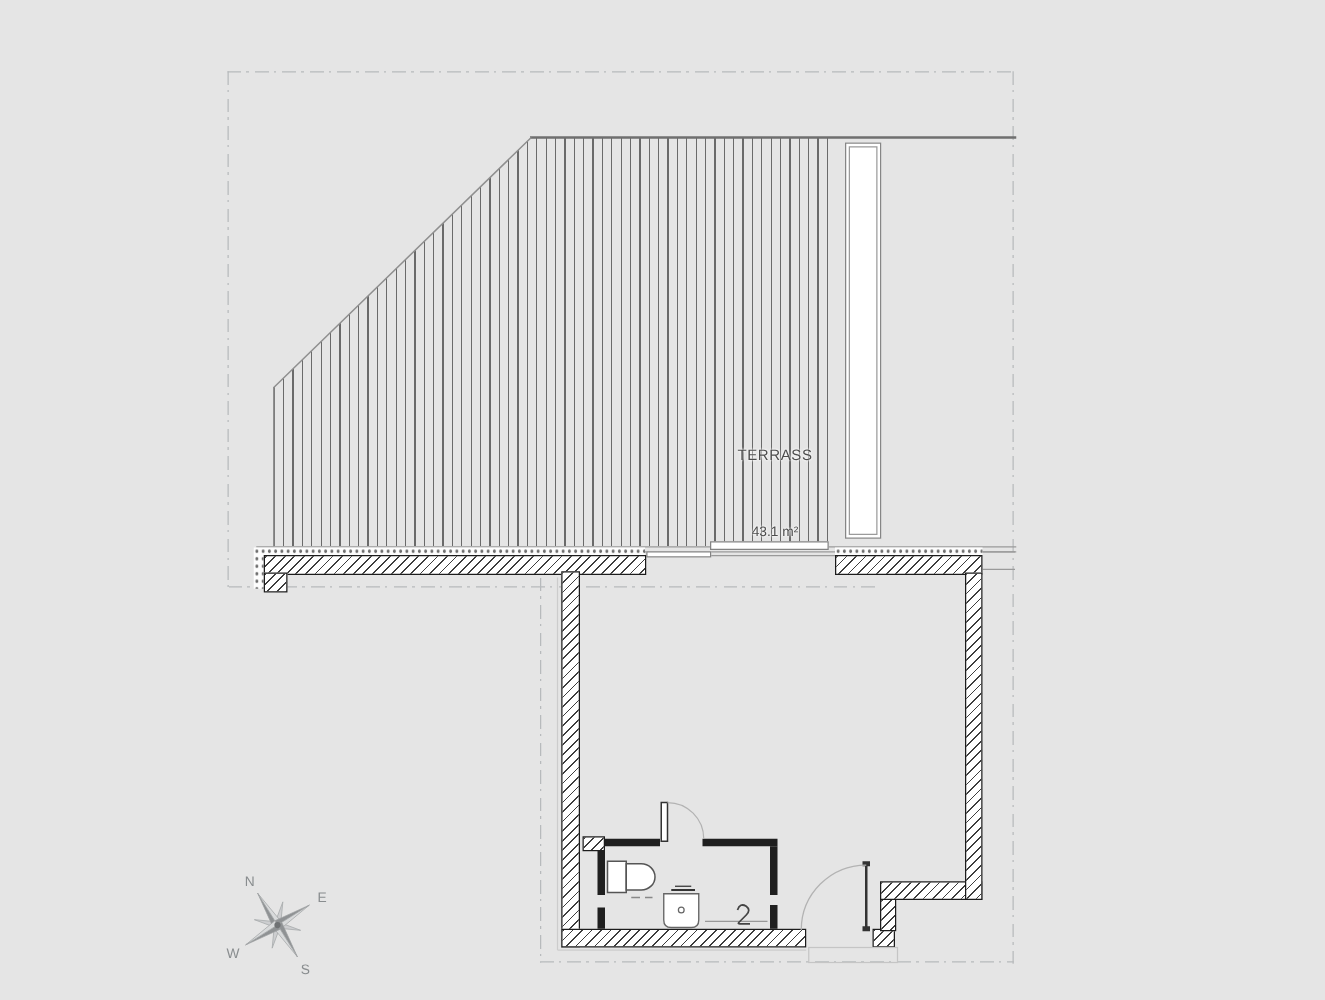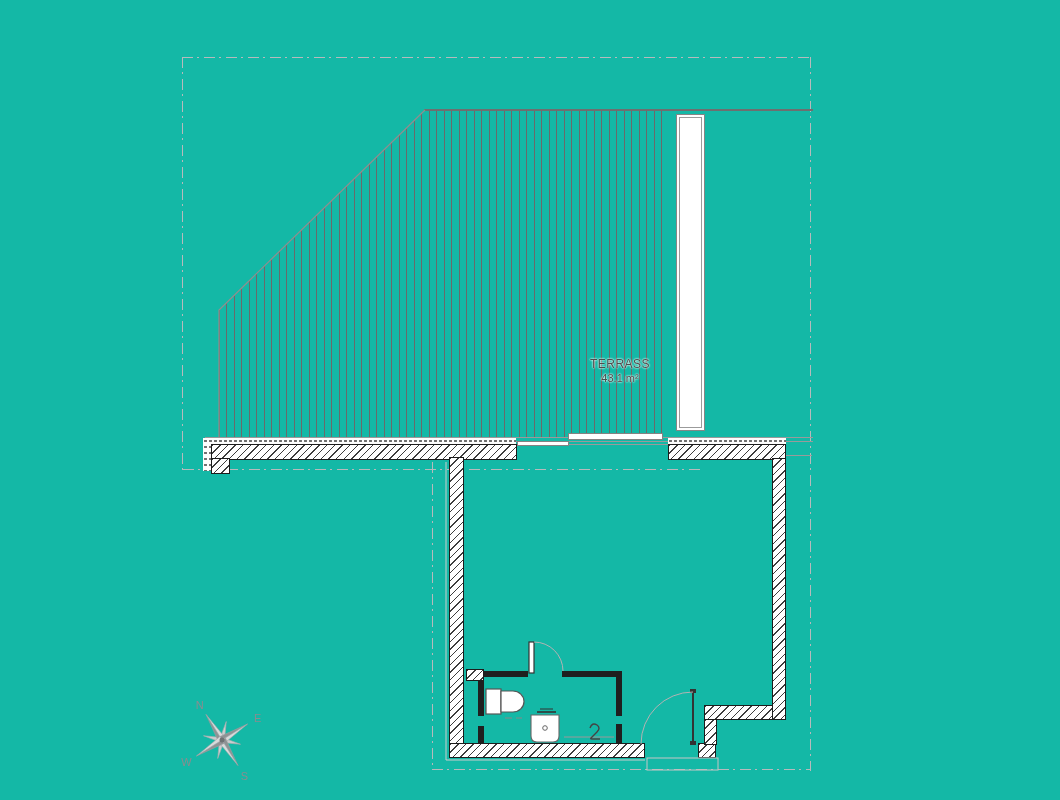--- a/index.html
+++ b/index.html
@@ -1,16 +1,16 @@
 <!DOCTYPE html>
 <html><head>
 <meta charset="utf-8">
 <style>
   html,body{margin:0;padding:0;background:#fff;}
-  .plan{position:relative;width:1060px;height:800px;background:#14b8a6;overflow:hidden;
+  .plan{position:relative;width:1060px;height:800px;background:#e5e5e5;overflow:hidden;
         font-family:"Liberation Sans",sans-serif;}
   .abs{position:absolute;}
   
   .bnd-h{height:1px;z-index:1;
     background:repeating-linear-gradient(90deg,#b7babc 0 11px,transparent 11px 15px,#b7babc 15px 17px,transparent 17px 22px);}
   .bnd-v{width:1px;z-index:1;
     background:repeating-linear-gradient(180deg,#b7babc 0 11px,transparent 11px 15px,#b7babc 15px 17px,transparent 17px 22px);}
   
   .terr{z-index:2;
     background:repeating-linear-gradient(90deg,#6a6a6a 0 1px,transparent 1px 7.5px);
@@ -24,21 +24,21 @@
   .ins{z-index:3;background-color:#fdfdfd;
     background-image:radial-gradient(circle at 2.5px 3px,#6e6e6e 1.1px,transparent 1.5px);
     background-size:5px 6px;}
   .gline{z-index:2;background:#9a9a9a;}
   .dline{z-index:2;background:#6f6f6f;}
   .col-outer{z-index:3;box-sizing:border-box;border:1.5px solid #868686;background:#fff;}
   .col-inner{position:absolute;left:2px;top:2px;right:2px;bottom:2px;border:1px solid #9b9b9b;}
   .panel{z-index:3;box-sizing:border-box;border:1px solid #838383;background:#fff;}
   .label{z-index:6;color:#4d4d4d;text-align:center;line-height:14px;font-size:12px;letter-spacing:.5px;
     text-shadow:0 0 2px #fff,0 0 2px #fff;}
-  .label .area{font-size:11px;letter-spacing:0;}
+  .label .area{font-size:11px;letter-spacing:0;margin-top:48px;}
   svg.overlay{position:absolute;left:0;top:0;z-index:5;pointer-events:none;}
   svg.compass{position:absolute;z-index:2;}
   .cletter{font-size:11px;fill:#898d8f;font-family:"Liberation Sans",sans-serif;}
 </style>
 </head>
 <body>
 
 <div class="plan">
 
   <div class="abs bnd-h" style="left:182px;top:57px;width:629px;"></div>

